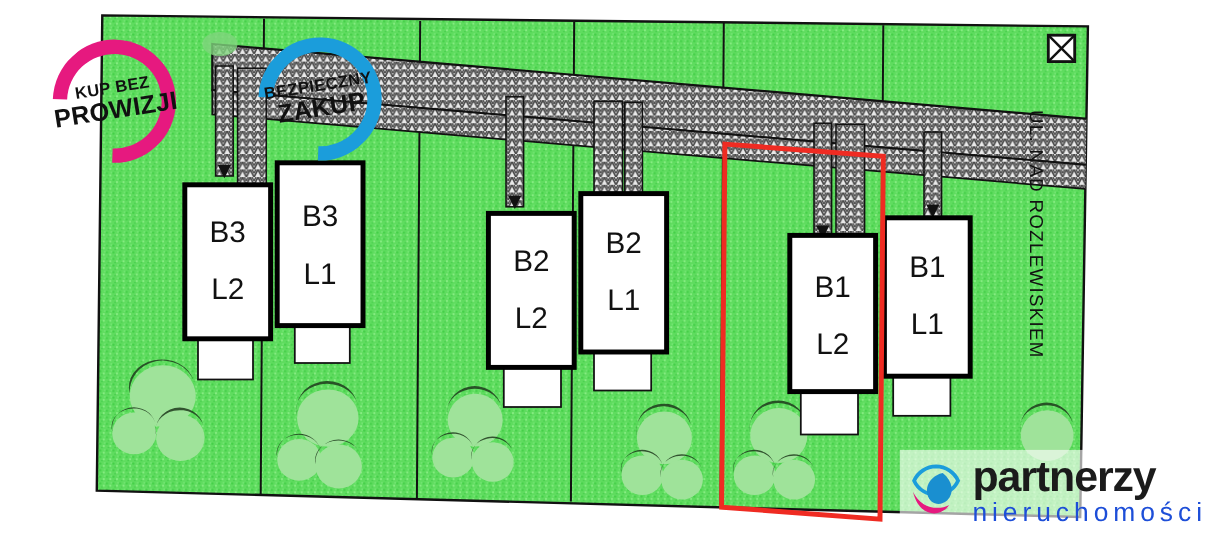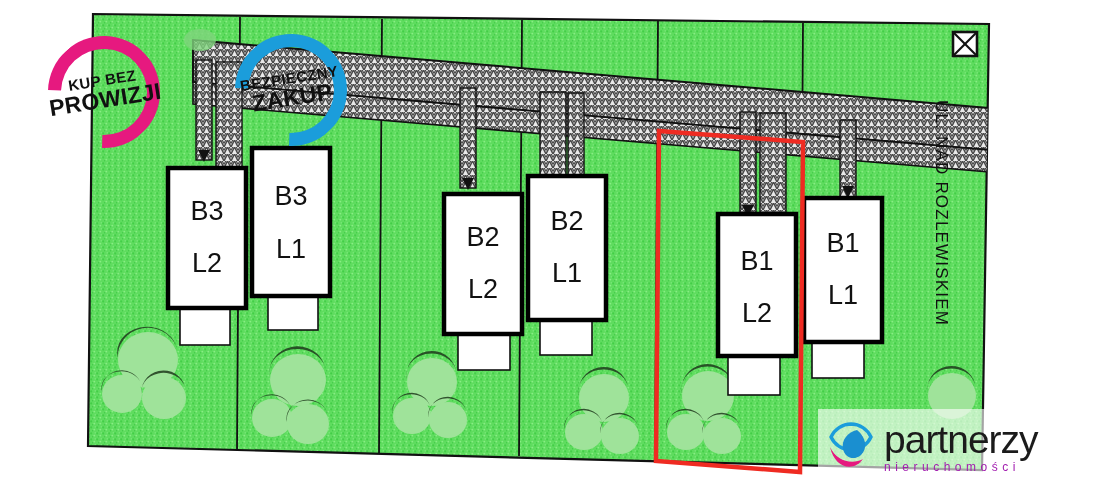--- a/index.html
+++ b/index.html
@@ -25,22 +25,22 @@
   #street-label{position:absolute;left:951px;top:100px;width:300px;height:28px;
       transform:rotate(90deg);transform-origin:left top;
       font-size:17px;letter-spacing:1.2px;color:#111;white-space:nowrap;
       font-family:"Liberation Sans",sans-serif;}
 
   
   #brand{position:absolute;left:818px;top:409px;width:288px;height:74px;
          background:rgba(255,255,255,.62);display:flex;align-items:center;padding-left:8px;box-sizing:border-box;}
   #brand .mark{width:50px;height:50px;flex:0 0 50px;position:relative;margin-right:8px;}
   #brand .words{display:flex;flex-direction:column;line-height:1;}
-  #brand .w1{font-size:39px;font-weight:normal;color:#1b1b1b;letter-spacing:-1px;}
-  #brand .w2{font-size:12px;color:#a21caf;letter-spacing:4.5px;margin-top:2px;}
+  #brand .w1{font-size:39px;font-weight:bold;color:#1b1b1b;letter-spacing:-1px;}
+  #brand .w2{font-size:24px;color:#1d4ed8;letter-spacing:4.5px;margin-top:2px;}
 </style>
 </head>
 <body>
 
 <div id="stage">
 
   <svg id="plan" viewBox="0 0 1113 492">
     <defs>
 
       <pattern id="grass" width="6" height="6" patternUnits="userSpaceOnUse">

